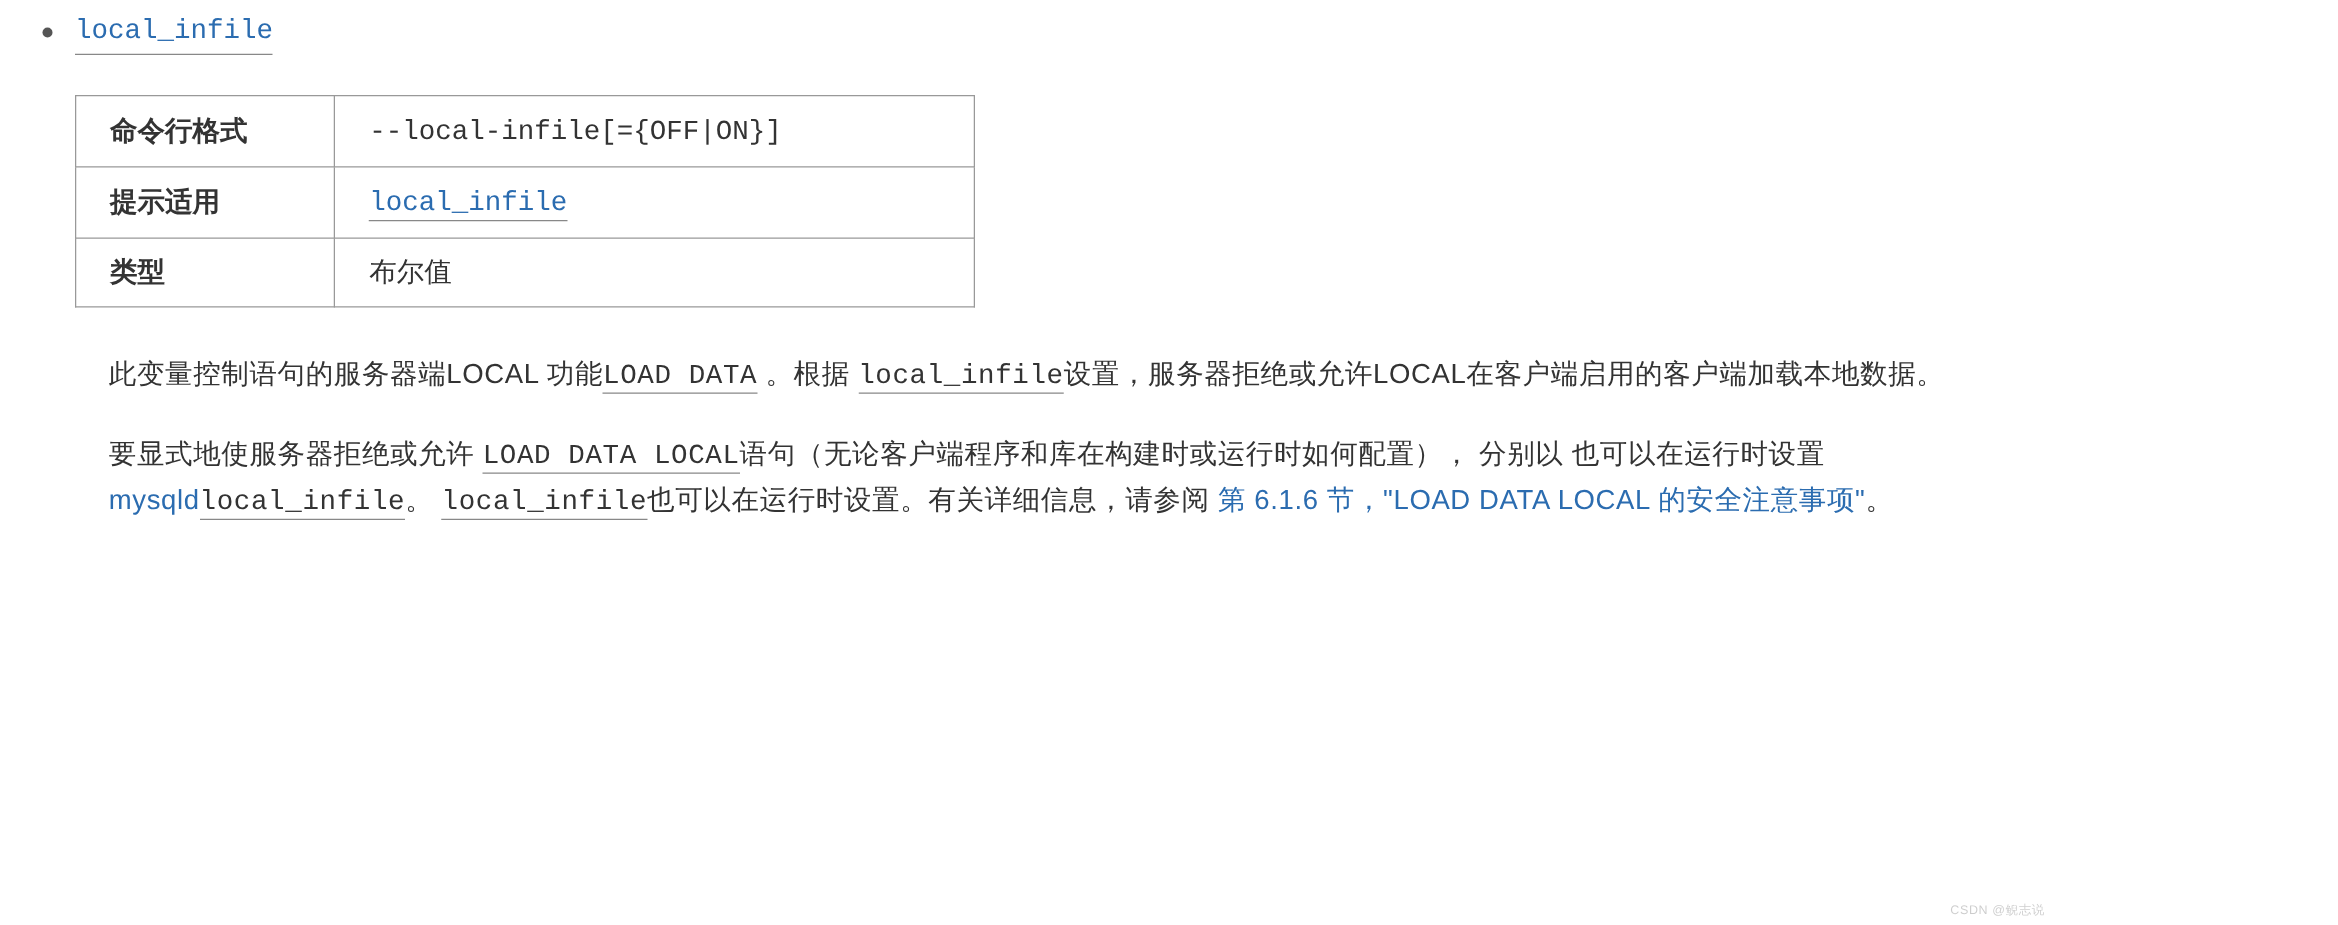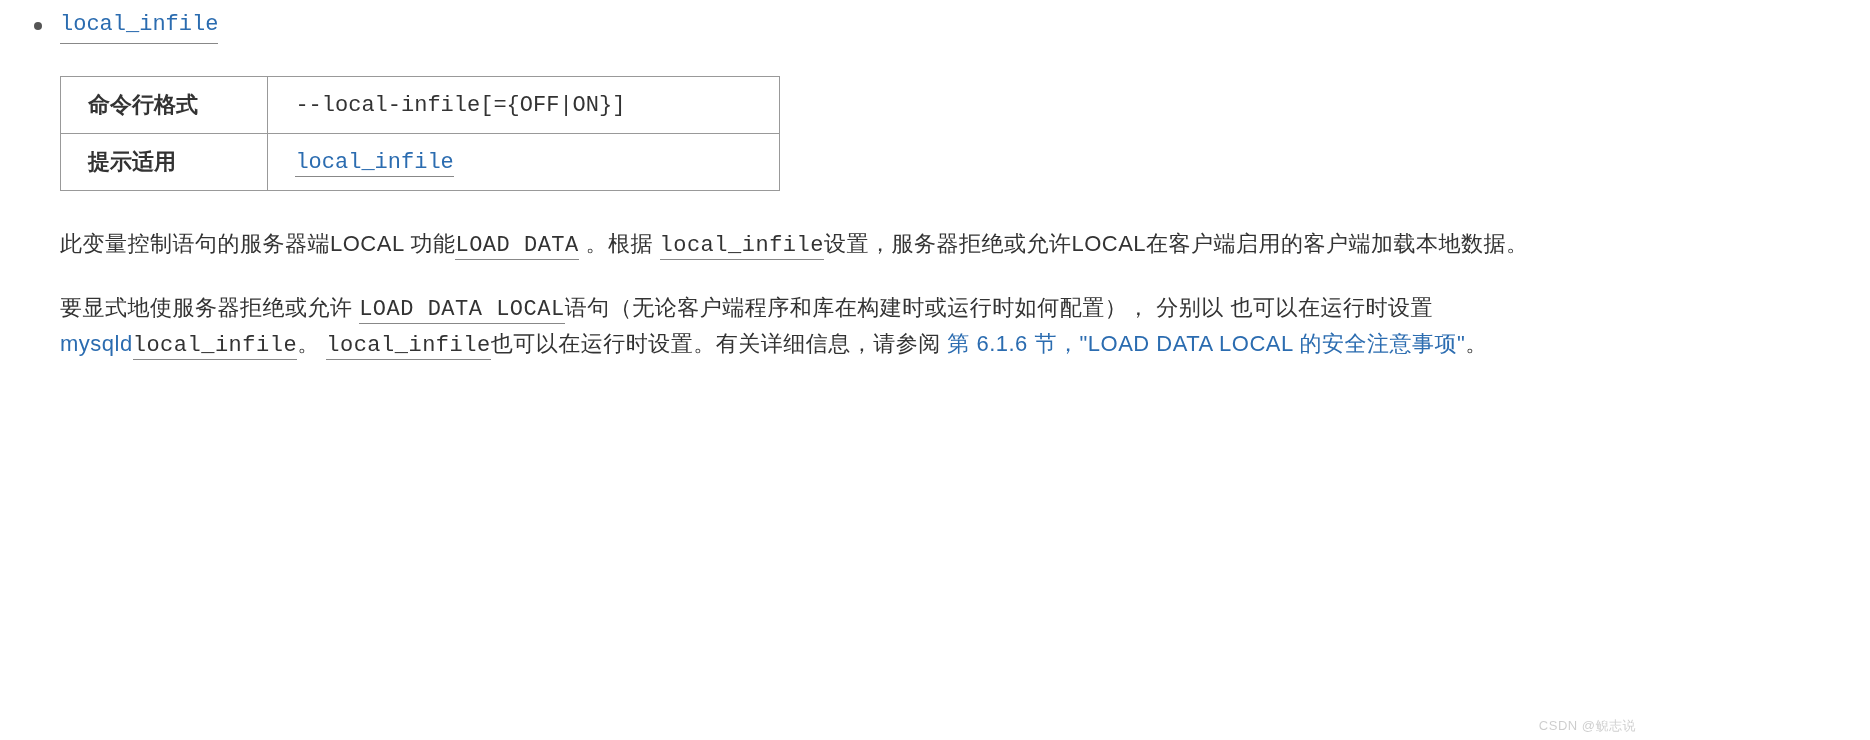--- a/index.html
+++ b/index.html
@@ -59,31 +59,31 @@
     font-weight: bold;
     white-space: nowrap;
     background: #fff;
   }
   .link {
     color: #2b6cb0;
   }
   .link.bold { font-weight: normal; }
   .para {
     margin-top: 36px;
-    margin-left: 50px;
+    margin-left: 77px;
     margin-right: 16px;
     letter-spacing: 0.5px;
   }
   .para p { margin: 0 0 28px 0; }
   .watermark {
     position: absolute;
     right: 10px;
     bottom: 4px;
     color: rgba(0,0,0,0.20);
-    font-size: 13px;
+    font-size: 10px;
     letter-spacing: 0.5px;
   }
 </style>
 </head>
 <body>
 
 <div class="page">
 
   <div class="bullet-row">
     <div class="bullet-dot"></div>
@@ -100,20 +100,24 @@
         </tr>
 
         <tr>
           <th>提示适用</th>
           <td><span class="code uline link">local_infile</span></td>
         </tr>
 
 
 
 
+        <tr>
+          <th>类型</th>
+          <td>布尔值</td>
+        </tr>
 
       </tbody>
     </table>
   </div>
 
   <div class="para">
     <p>
       <span>此变量控制语句的服务器端LOCAL 功能</span><span class="code uline">LOAD DATA</span><span> 。根据 </span><span class="code uline">local_infile</span><span>设置，服务器拒绝或允许LOCAL在客户端启用的客户端加载本地数据。</span>
     </p>
     <p>

